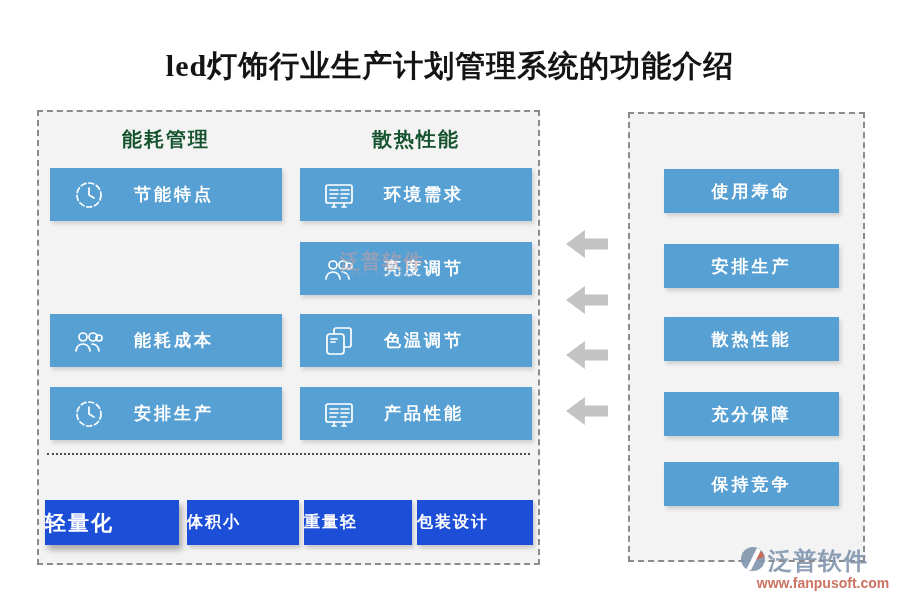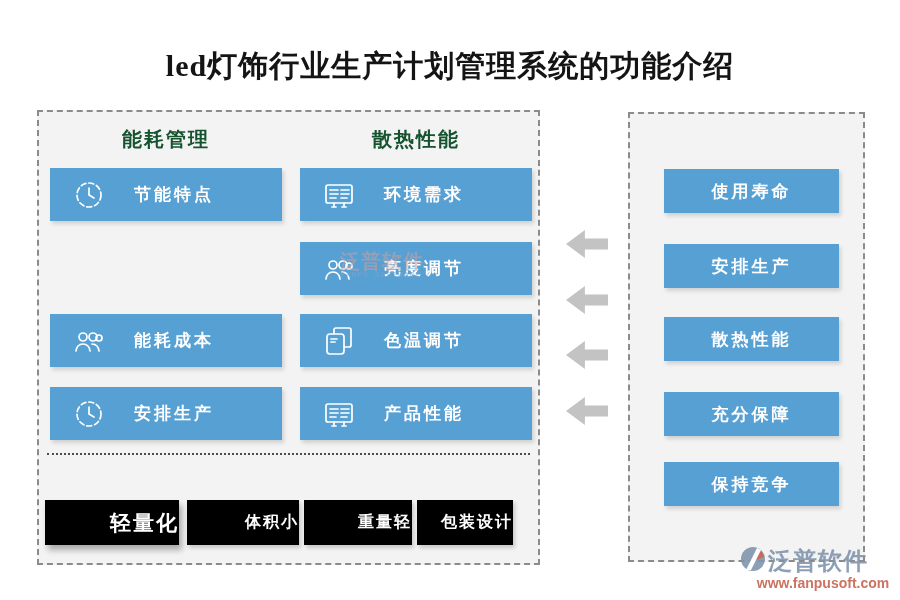--- a/index.html
+++ b/index.html
@@ -41,29 +41,29 @@
   .r2 { top: 130px; }
   .r3 { top: 202px; }
   .r4 { top: 275px; }
 
   .divider-dotted {
     position: absolute; left: 8px; right: 8px; top: 341px; height: 0;
     border-top: 2px dotted #4d4d4d;
   }
 
   .btn-orange {
-    position: absolute; top: 388px; height: 45px; background: #000000; color: #ffffff;
-    display: flex; align-items: center; justify-content: flex-end;
+    position: absolute; top: 388px; height: 45px; background: #1d4ed8; color: #ffffff;
+    display: flex; align-items: center; justify-content: flex-start;
     font-weight: bold; font-size: 16px; letter-spacing: 2px;
     box-shadow: 2px 3px 4px rgba(0,0,0,0.18);
   }
   .ob-1 { left: 6px;   width: 134px; font-size: 21px; box-shadow: 3px 5px 6px rgba(0,0,0,0.3); }
   .ob-2 { left: 148px; width: 112px; }
   .ob-3 { left: 265px; width: 108px; }
-  .ob-4 { left: 378px; width: 96px; }
+  .ob-4 { left: 378px; width: 116px; }
 
   .rbtn { left: 34px; width: 175px; height: 44px; }
   .rb-1 { top: 55px; } .rb-2 { top: 130px; } .rb-3 { top: 203px; } .rb-4 { top: 278px; } .rb-5 { top: 348px; }
 
   .arrow-left {
     position: absolute; left: 566px; width: 42px; height: 28px; background: #c3c3c3;
     clip-path: polygon(0 50%, 45% 0, 45% 30%, 100% 30%, 100% 70%, 45% 70%, 45% 100%);
     filter: drop-shadow(2px 2px 1px rgba(0,0,0,0.22));
   }
   .ar-1 { top: 230px; } .ar-2 { top: 286px; } .ar-3 { top: 341px; } .ar-4 { top: 397px; }

